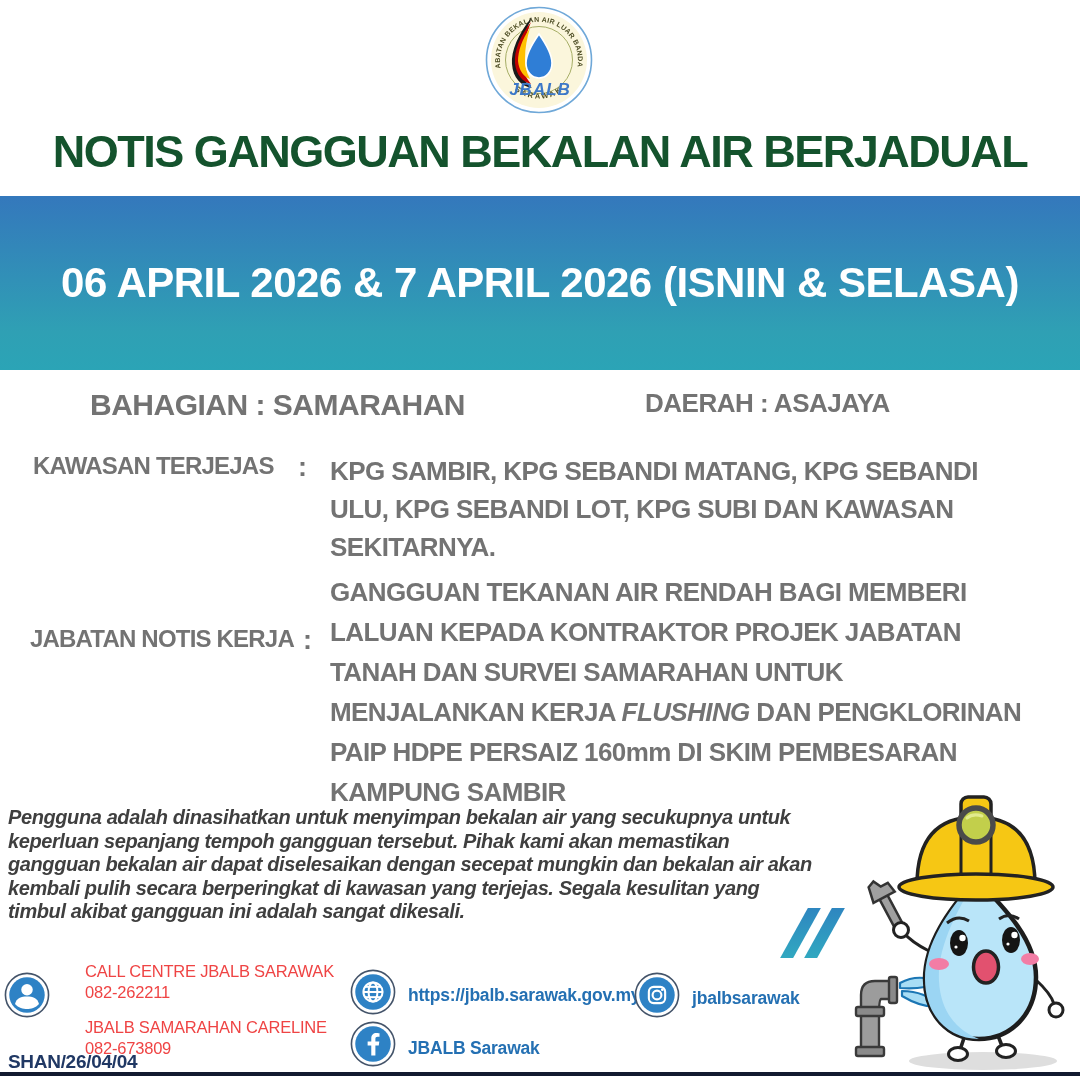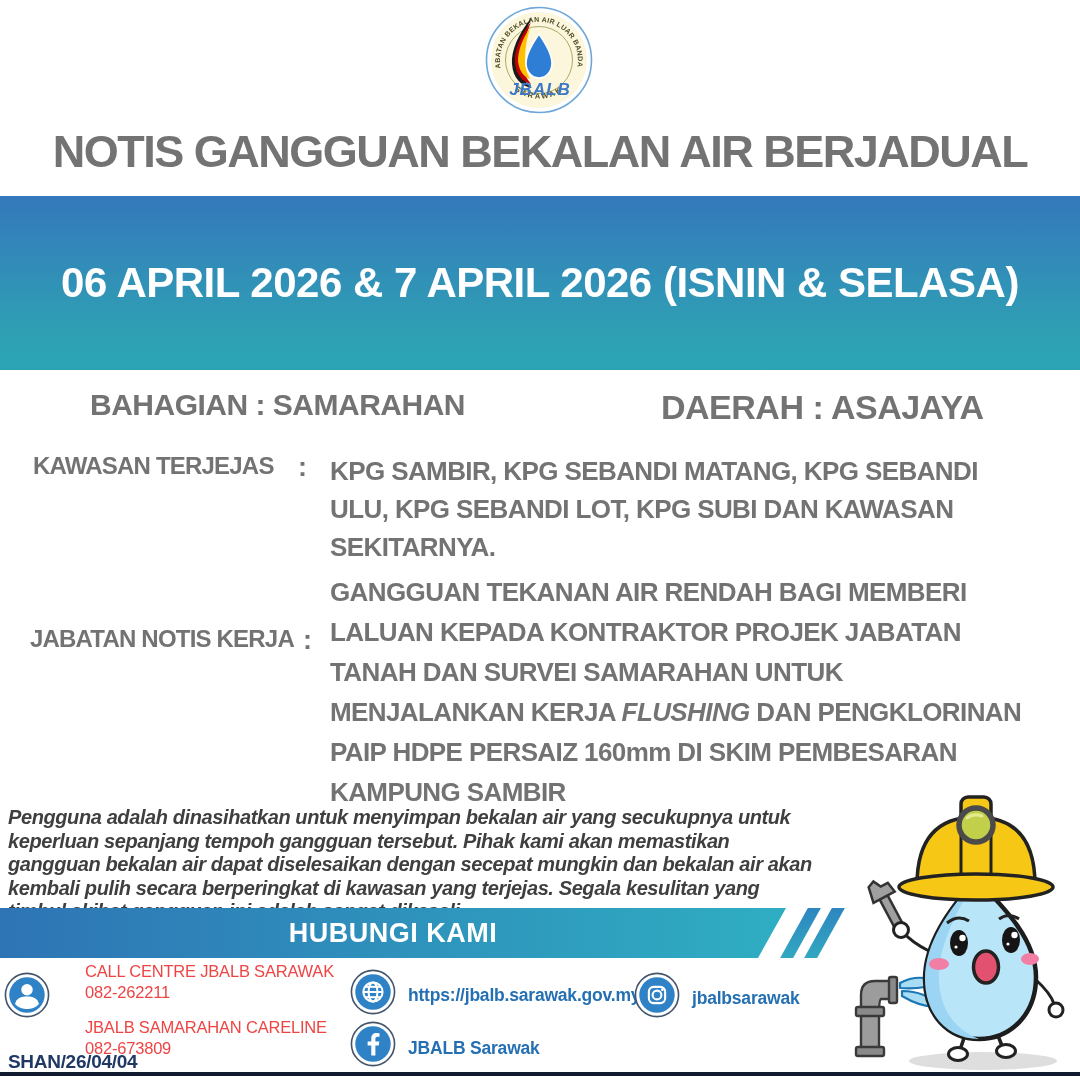--- a/index.html
+++ b/index.html
@@ -6,32 +6,32 @@
   .poster{
     position:relative;width:1080px;height:1080px;background:#ffffff;
     font-family:"Liberation Sans", sans-serif;overflow:hidden;
   }
   .navy{color:#737373;}
   
   .logo{position:absolute;left:485px;top:6px;width:108px;height:108px;}
   
   .title{
     position:absolute;left:0;top:126px;width:1080px;text-align:center;
-    font-size:45px;font-weight:bold;color:#737373;letter-spacing:-1.5px;
+    font-size:45px;font-weight:bold;color:#14532d;letter-spacing:-1.5px;
   }
   
   .banner{
     position:absolute;left:0;top:196px;width:1080px;height:174px;
     background:linear-gradient(180deg,#3478BC 0%,#2FA0B4 78%,#2BA4B6 100%);
     display:flex;flex-direction:column;justify-content:center;align-items:center;
   }
   .banner-line{font-size:42px;font-weight:bold;color:#ffffff;letter-spacing:-0.5px;line-height:58px;}
   
   .bahagian{position:absolute;left:90px;top:388px;font-size:30px;font-weight:bold;letter-spacing:-0.5px;}
-  .daerah{position:absolute;left:661px;top:388px;font-size:34px;font-weight:bold;letter-spacing:-0.5px;}
+  .daerah{position:absolute;left:645px;top:388px;font-size:26px;font-weight:bold;letter-spacing:-0.5px;}
   
   .detail-label{position:absolute;font-size:24px;font-weight:bold;letter-spacing:-0.8px;}
   .detail-colon{position:absolute;font-size:27px;font-weight:bold;}
   .detail-value{position:absolute;left:330px;width:692px;font-size:26px;font-weight:bold;letter-spacing:-0.6px;}
   .kawasan-label{left:33px;top:452px;}
   .kawasan-colon{left:298px;top:452px;}
   .kawasan-value{top:452px;line-height:38px;}
   .huraian-label{left:30px;top:625px;}
   .huraian-colon{left:303px;top:625px;}
   .huraian-value{top:572px;line-height:40px;}
@@ -105,23 +105,20 @@
   <div class="detail-label kawasan-label navy">KAWASAN TERJEJAS</div>
   <div class="detail-colon kawasan-colon navy">:</div>
   <div class="detail-value kawasan-value navy">KPG SAMBIR, KPG SEBANDI MATANG, KPG SEBANDI ULU, KPG SEBANDI LOT, KPG SUBI DAN KAWASAN SEKITARNYA.</div>
 
   <div class="detail-label huraian-label navy">JABATAN NOTIS KERJA</div>
   <div class="detail-colon huraian-colon navy">:</div>
   <div class="detail-value huraian-value navy"><span>GANGGUAN TEKANAN AIR RENDAH BAGI MEMBERI LALUAN KEPADA KONTRAKTOR PROJEK JABATAN TANAH DAN SURVEI SAMARAHAN UNTUK MENJALANKAN KERJA </span><span class="italic">FLUSHING</span><span>  DAN PENGKLORINAN PAIP HDPE PERSAIZ 160mm DI SKIM PEMBESARAN KAMPUNG SAMBIR</span></div>
 
   <div class="advisory">Pengguna adalah dinasihatkan untuk menyimpan bekalan air yang secukupnya untuk keperluan sepanjang tempoh gangguan tersebut. Pihak kami akan memastikan gangguan bekalan air dapat diselesaikan dengan secepat mungkin dan bekalan air akan kembali pulih secara berperingkat di kawasan yang terjejas. Segala kesulitan yang timbul akibat gangguan ini adalah sangat dikesali.</div>
 
-  <div class="contact-bar">
-    <div class="contact-bar-title">HUBUNGI KAMI</div>
-  </div>
   <div class="slash slash1"></div>
   <div class="slash slash2"></div>
 
   <svg class="contact-icon" style="left:4px;top:972px;" viewBox="0 0 48 48">
     <circle cx="24" cy="24" r="22.5" fill="#ffffff" stroke="#44546A" stroke-width="1.7"></circle>
     <circle cx="24" cy="24" r="18.5" fill="#2E82C5"></circle>
     <circle cx="24" cy="18.5" r="6" fill="#ffffff"></circle>
     <path d="M11.5,33.5 C13,27 18,25.5 24,25.5 C30,25.5 35,27 36.5,33.5 C33,37.5 28,38.7 24,38.7 C20,38.7 15,37.5 11.5,33.5 Z" fill="#ffffff"></path>
   </svg>
   <div class="c-label" style="left:85px;top:962px;">CALL CENTRE JBALB SARAWAK</div>

